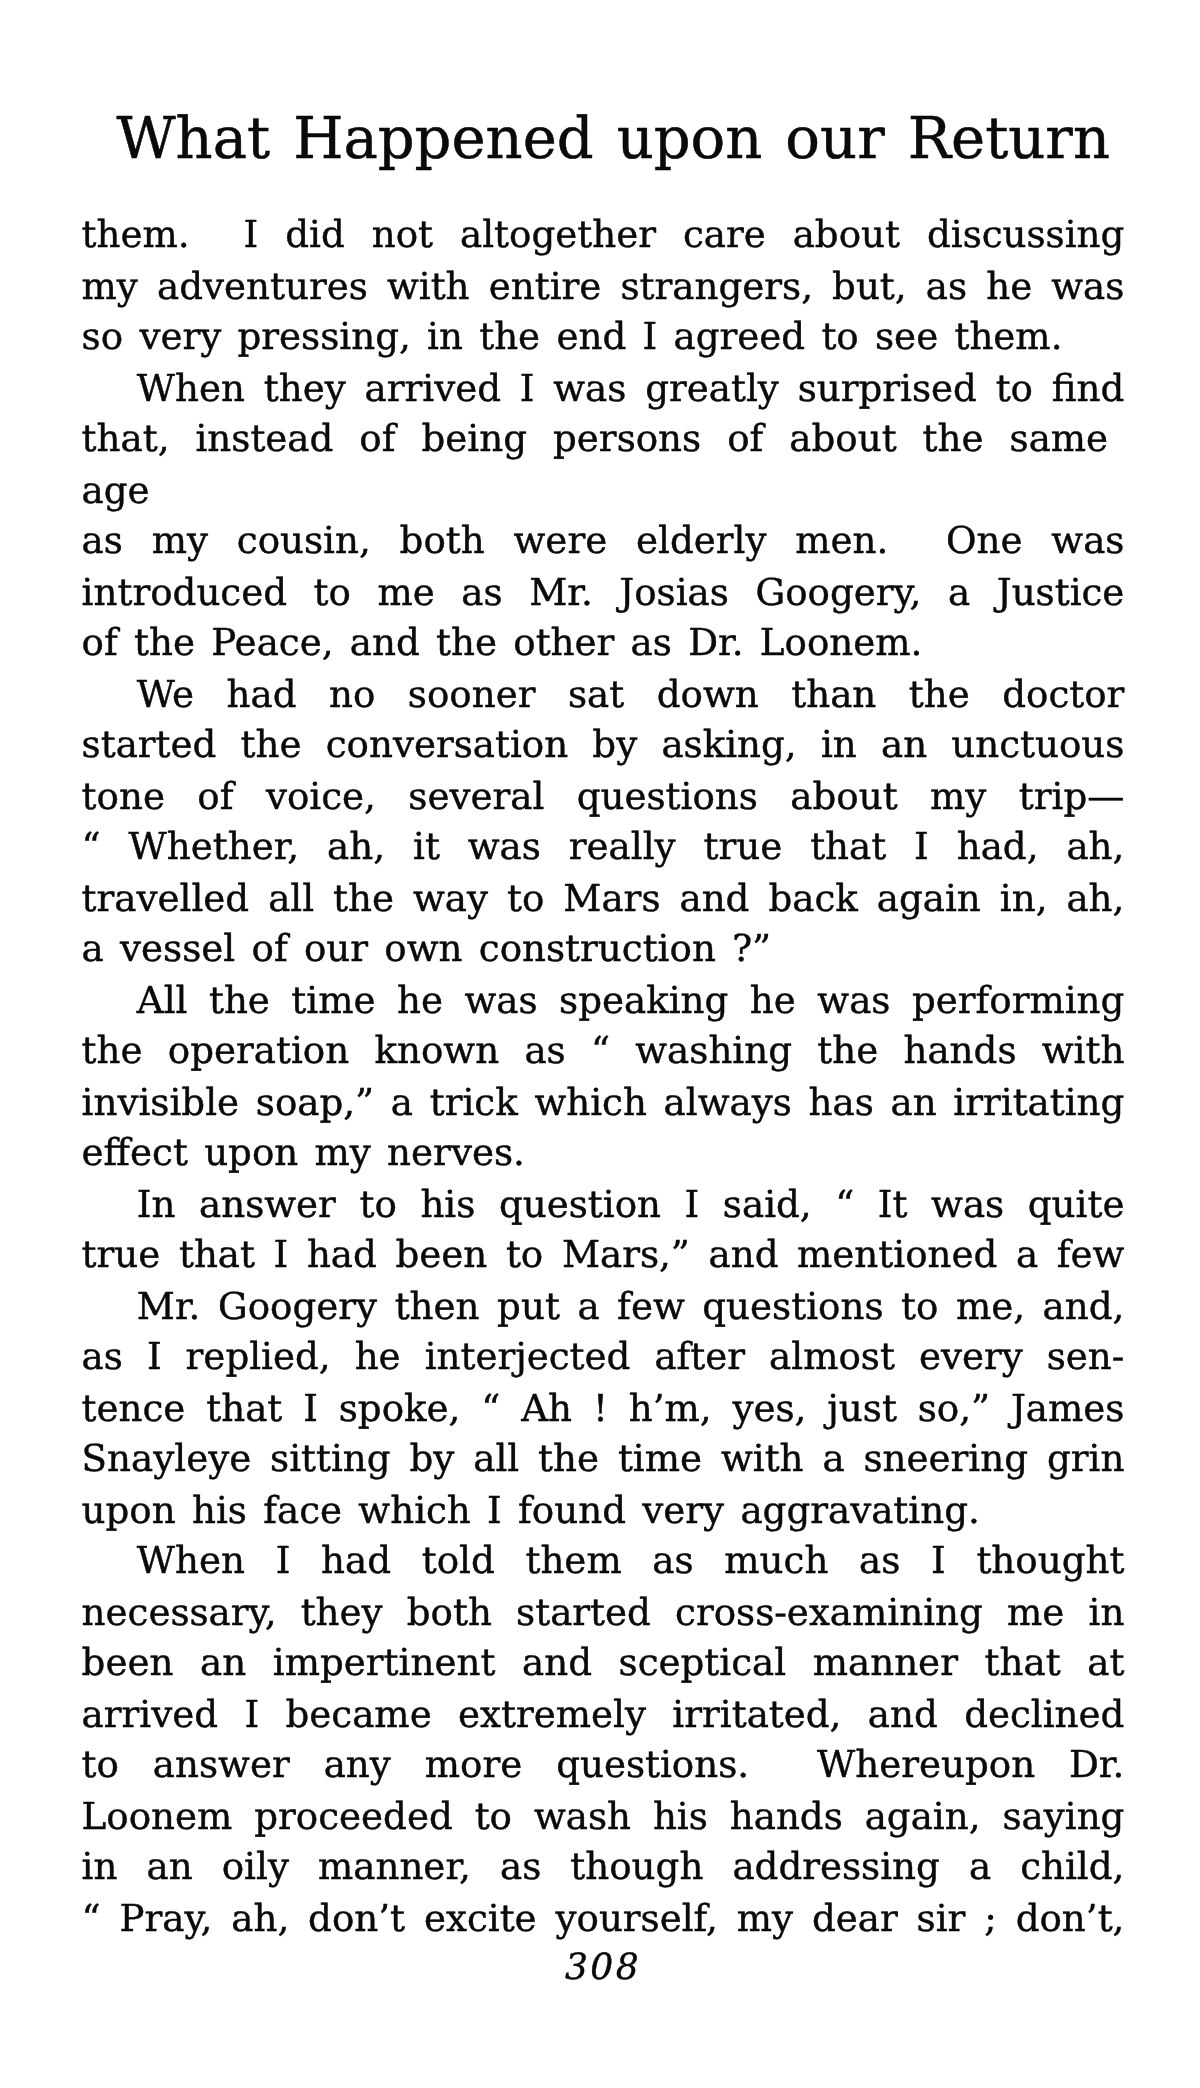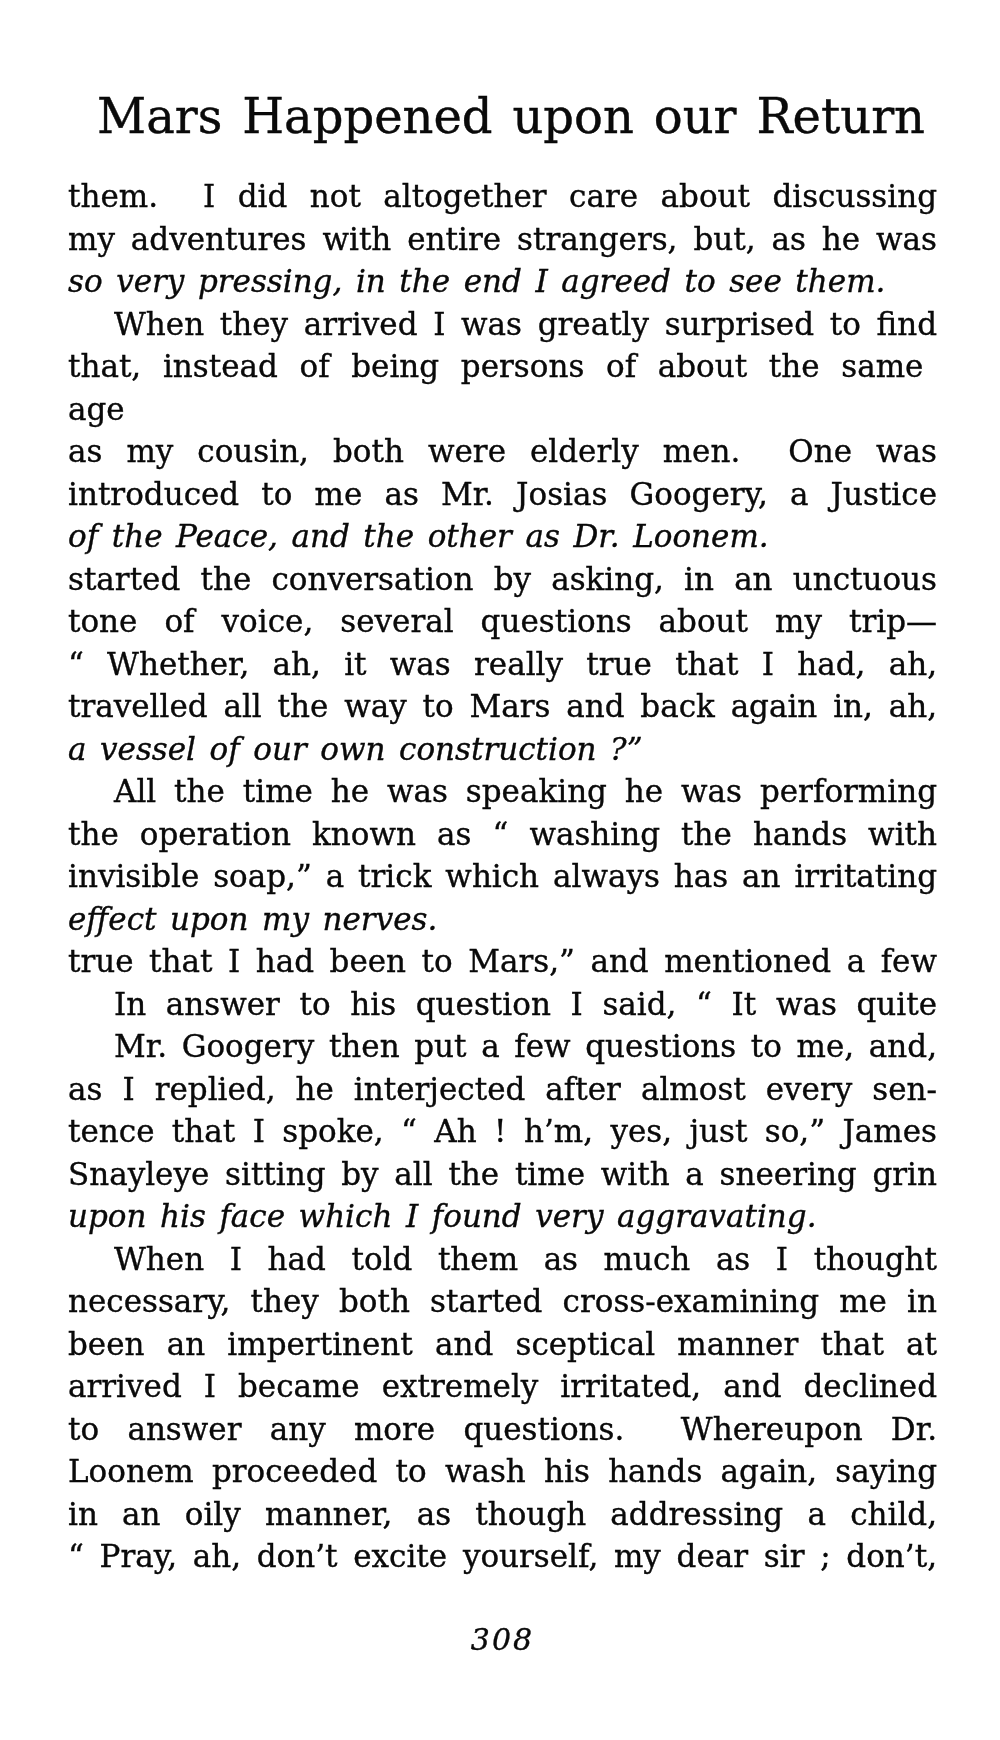--- a/index.html
+++ b/index.html
@@ -41,62 +41,62 @@
   }
   .line {
     text-align: justify;
     text-align-last: justify;
     word-spacing: 0.12em;
     white-space: normal;
   }
   .line.nojust {
     text-align: center;
     text-align-last: left;
-    font-style: italic;
   }
   .line.indent {
     text-indent: 46px;
   }
   .pagenum {
     position: absolute;
     top: 1622px;
     left: 68px;
     width: 869px;
     text-align: center;
     font-size: 30px;
     letter-spacing: 2px;
     font-style: italic;
     -webkit-text-stroke: 0.35px #000;
   }
 </style>
 </head>
 <body>
 
 <main class="page">
-  <h1 class="title">Mars Happened upon our Return</h1>
+  <h1 class="title">What Happened upon our Return</h1>
   <div class="body-text" id="body-lines">
       <div class="line">them.&nbsp; I did not altogether care about discussing</div>
       <div class="line">my adventures with entire strangers, but, as he was</div>
       <div class="line nojust">so very pressing, in the end I agreed to see them.</div>
       <div class="line indent">When they arrived I was greatly surprised to find</div>
       <div class="line">that, instead of being persons of about the same&nbsp; age</div>
       <div class="line">as my cousin, both were elderly men.&nbsp; One was</div>
       <div class="line">introduced to me as Mr. Josias Googery, a Justice</div>
       <div class="line nojust">of the Peace, and the other as Dr. Loonem.</div>
+      <div class="line indent">We had no sooner sat down than the doctor</div>
       <div class="line">started the conversation by asking, in an unctuous</div>
       <div class="line">tone of voice, several questions about my trip—</div>
       <div class="line">“ Whether, ah, it was really true that I had, ah,</div>
       <div class="line">travelled all the way to Mars and back again in, ah,</div>
       <div class="line nojust">a vessel of our own construction ?”</div>
       <div class="line indent">All the time he was speaking he was performing</div>
       <div class="line">the operation known as “ washing the hands with</div>
       <div class="line">invisible soap,” a trick which always has an irritating</div>
       <div class="line nojust">effect upon my nerves.</div>
+      <div class="line indent">In answer to his question I said, “ It was quite</div>
       <div class="line">true that I had been to Mars,” and mentioned a few</div>
-      <div class="line indent">In answer to his question I said, “ It was quite</div>
       <div class="line indent">Mr. Googery then put a few questions to me, and,</div>
       <div class="line">as I replied, he interjected after almost every sen-</div>
       <div class="line">tence that I spoke, “ Ah ! h’m, yes, just so,” James</div>
       <div class="line">Snayleye sitting by all the time with a sneering grin</div>
       <div class="line nojust">upon his face which I found very aggravating.</div>
       <div class="line indent">When I had told them as much as I thought</div>
       <div class="line">necessary, they both started cross-examining me in</div>
       <div class="line">been an impertinent and sceptical manner that at</div>
       <div class="line">arrived I became extremely irritated, and declined</div>
       <div class="line">to answer any more questions.&nbsp; Whereupon Dr.</div>

